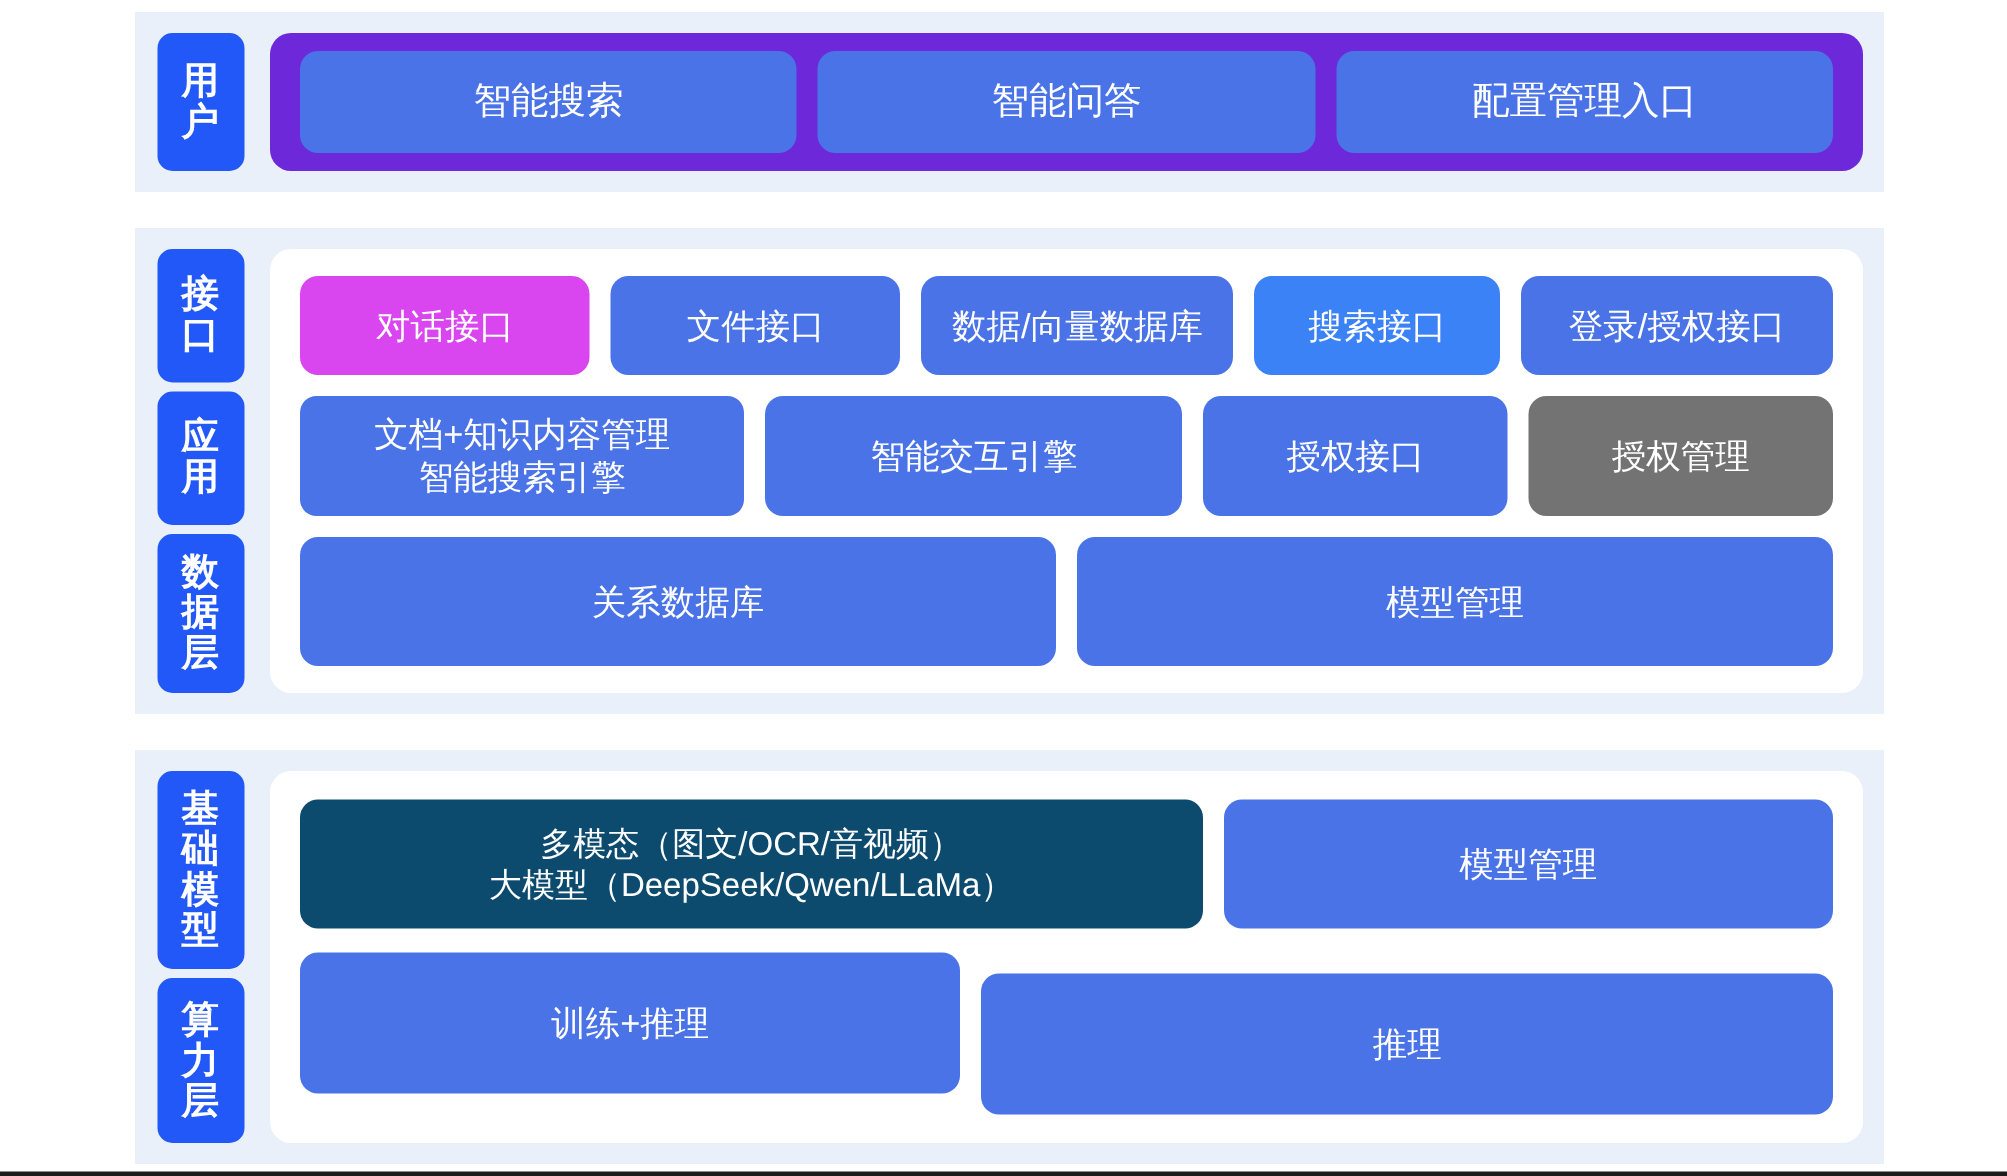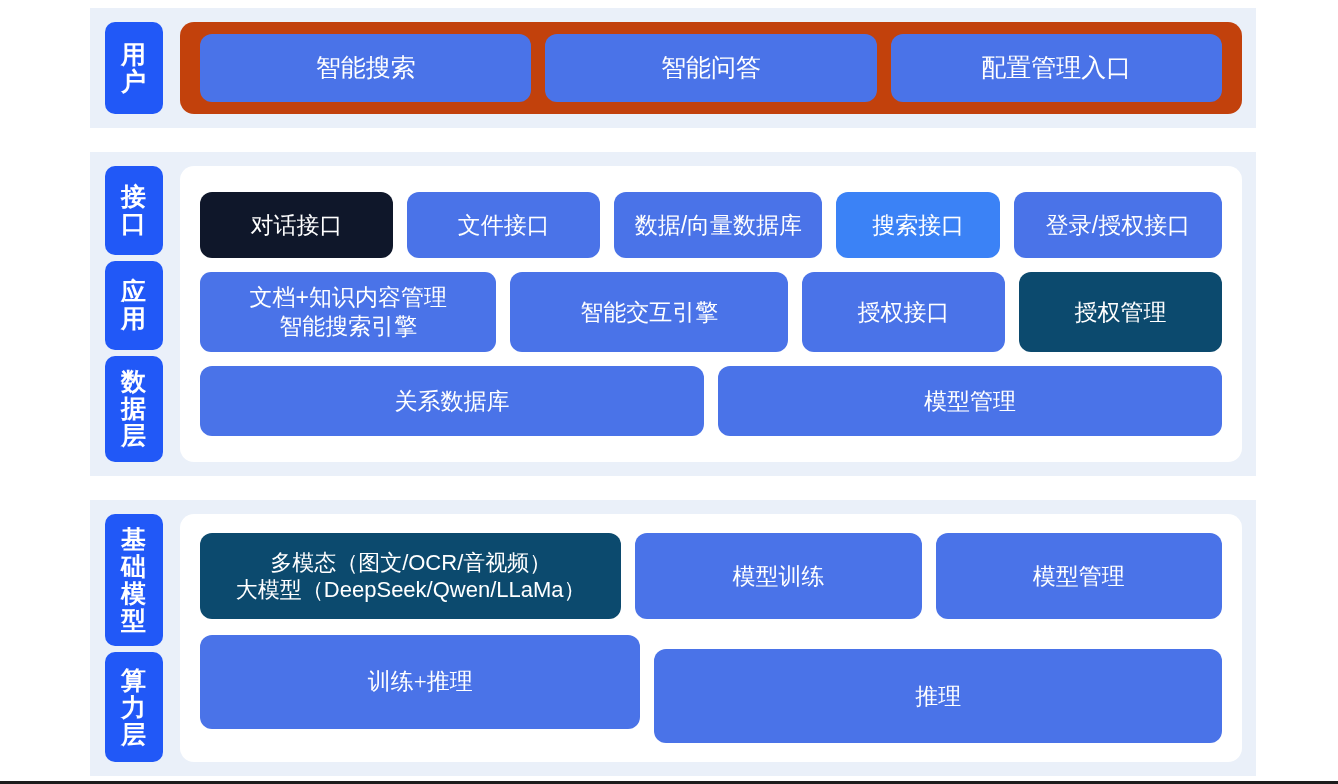--- a/index.html
+++ b/index.html
@@ -111,21 +111,21 @@
 
   
   #sec-mid { top: 152px; height: 324px; }
   #sec-mid .label-col { justify-content: space-between; padding: 14px 0; gap: 6px; }
   #sec-mid .layer-label:nth-child(1) { height: 92px; }
   #sec-mid .layer-label:nth-child(2) { height: 92px; }
   #sec-mid .layer-label:nth-child(3) { height: 110px; }
   #sec-mid .card { gap: 14px; padding: 18px 20px; }
   #sec-mid .row-api .tile   { height: 66px; }
   #sec-mid .row-app .tile   { height: 80px; }
-  #sec-mid .row-data .tile  { height: 70px; }
+  #sec-mid .row-data .tile  { height: 86px; }
 
   
   #sec-bot { top: 500px; height: 276px; }
   #sec-bot .label-col { justify-content: space-between; padding: 14px 0; gap: 6px; }
   #sec-bot .layer-label:nth-child(1) { height: 132px; }
   #sec-bot .layer-label:nth-child(2) { height: 110px; }
   #sec-bot .card { gap: 16px; padding: 18px 20px; }
   #sec-bot .row-model .tile { height: 86px; }
   #sec-bot .row-compute .tile { height: 94px; }
 
@@ -152,77 +152,76 @@
 </style>
 </head>
 <body>
 
 <div id="canvas">
 
   <div class="section" id="sec-user" style="background: rgb(234, 240, 249);">
     <div class="label-col">
       <div class="layer-label" style="background: rgb(33, 88, 247); flex-direction: column;"><span>用</span><span>户</span></div>
     </div>
-    <div class="card" style="background: #c2410c;">
+    <div class="card" style="background: #6d28d9;">
       <div class="row row-user">
         <div class="tile f1" style="background: rgb(74, 115, 232);">智能搜索</div>
         <div class="tile f1" style="background: rgb(74, 115, 232);">智能问答</div>
         <div class="tile f1" style="background: rgb(74, 115, 232);">配置管理入口</div>
       </div>
     </div>
   </div>
 
   <div class="section" id="sec-mid" style="background: rgb(234, 240, 249);">
     <div class="label-col">
       <div class="layer-label" style="background: rgb(33, 88, 247); flex-direction: column;"><span>接</span><span>口</span></div>
       <div class="layer-label" style="background: rgb(33, 88, 247); flex-direction: column;"><span>应</span><span>用</span></div>
       <div class="layer-label" style="background: rgb(33, 88, 247); flex-direction: column;"><span>数</span><span>据</span><span>层</span></div>
     </div>
     <div class="card" style="background: rgb(255, 255, 255);">
 
       <div class="row row-api">
-        <div class="tile f12 small" style="background: #0f172a;">对话接口</div>
+        <div class="tile f12 small" style="background: #d946ef;">对话接口</div>
         <div class="tile f12 small" style="background: rgb(74, 115, 232);">文件接口</div>
         <div class="tile f13 small" style="background: rgb(74, 115, 232);">数据/向量数据库</div>
         <div class="tile f10 small" style="background: #3b82f6;">搜索接口</div>
         <div class="tile f13 small" style="background: rgb(74, 115, 232);">登录/授权接口</div>
       </div>
 
       <div class="row row-app">
         <div class="tile f15 small" style="background: rgb(74, 115, 232); border-radius: 11px;">文档+知识内容管理
 智能搜索引擎</div>
         <div class="tile f14 small" style="background: rgb(74, 115, 232);">智能交互引擎</div>
         <div class="tile f10 small" style="background: rgb(74, 115, 232);">授权接口</div>
-        <div class="tile f10 small" style="background: #0c4a6e;">授权管理</div>
+        <div class="tile f10 small" style="background: #737373;">授权管理</div>
       </div>
 
       <div class="row row-data">
         <div class="tile f1 small" style="background: rgb(74, 115, 232);">关系数据库</div>
         <div class="tile f1 small" style="background: rgb(74, 115, 232);">模型管理</div>
       </div>
 
     </div>
   </div>
 
   <div class="section" id="sec-bot" style="background: rgb(234, 240, 249);">
     <div class="label-col">
       <div class="layer-label" style="background: rgb(33, 88, 247); flex-direction: column;"><span>基</span><span>础</span><span>模</span><span>型</span></div>
       <div class="layer-label" style="background: rgb(33, 88, 247); flex-direction: column;"><span>算</span><span>力</span><span>层</span></div>
     </div>
     <div class="card" style="background: rgb(255, 255, 255);">
 
       <div class="row row-model">
         <div class="tile f15 tiny" style="background: #0c4a6e;">多模态（图文/OCR/音视频）
 大模型（DeepSeek/Qwen/LLaMa）</div>
-        <div class="tile f10 small" style="background: rgb(74, 115, 232);">模型训练</div>
         <div class="tile f10 small" style="background: rgb(74, 115, 232);">模型管理</div>
       </div>
 
       <div class="row row-compute">
-        <div class="tile f1 small" style="background: rgb(74, 115, 232); font-family: Liberation Serif, serif;">训练+推理</div>
+        <div class="tile f1 small" style="background: rgb(74, 115, 232);">训练+推理</div>
         <div class="tile f13 small" style="background: rgb(74, 115, 232); margin-top: 14px;">推理</div>
       </div>
 
     </div>
   </div>
 
   <div id="bottom-rule" style="background: rgb(28, 28, 28);"></div>
 
 </div>
 

